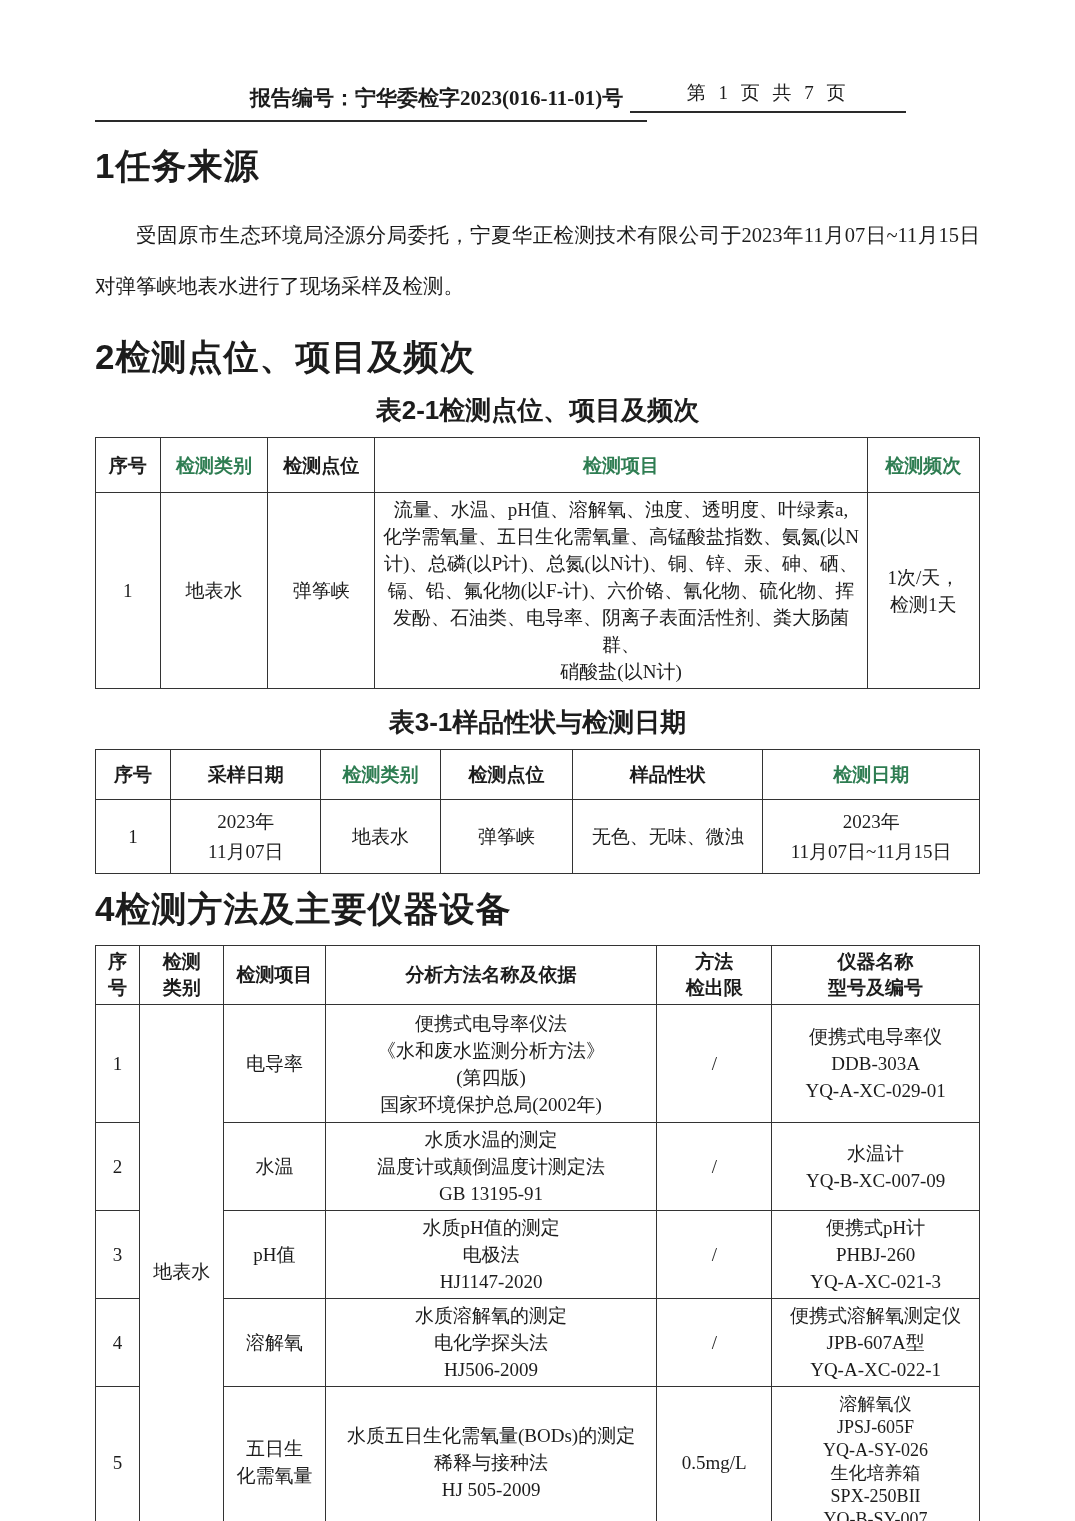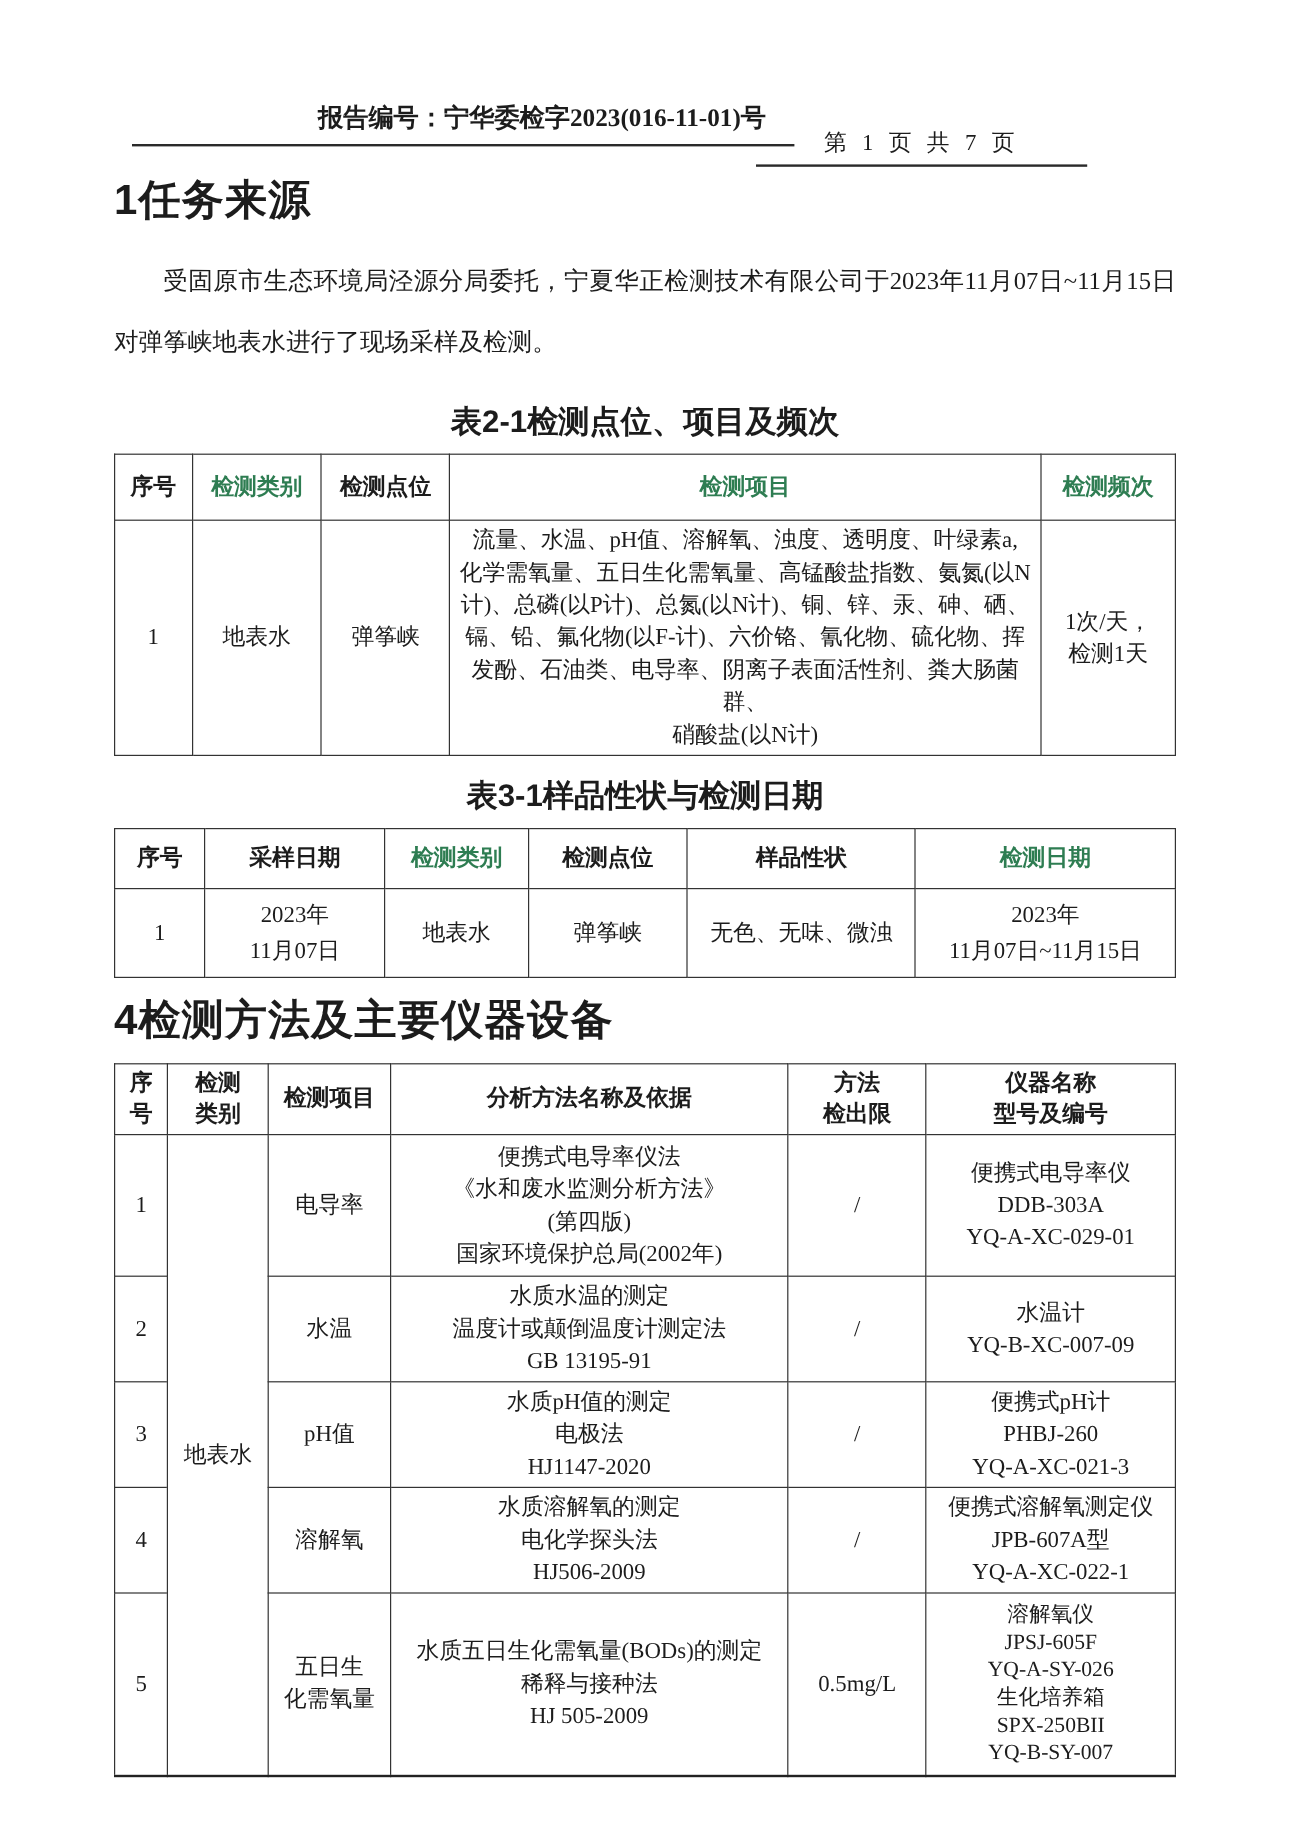--- a/index.html
+++ b/index.html
@@ -11,31 +11,31 @@
     margin: 0 auto;
     background: #ffffff;
     overflow: hidden;
     font-family: "Liberation Serif", "DejaVu Serif", serif;
     color: #1c1c1c;
     padding: 85px 95px 0 95px;
   }
   
   .hdr-left {
     position: absolute;
-    left: 110px; top: 84px;
+    left: 95px; top: 84px;
     width: 552px;
     border-bottom: 2px solid #2a2a2a;
     padding: 0 0 8px 155px;
     font-size: 21px;
     font-weight: 700;
     white-space: nowrap;
   }
   .hdr-right {
     position: absolute;
-    left: 630px; top: 106px;
+    left: 630px; top: 80px;
     width: 276px;
     border-bottom: 2px solid #2a2a2a;
     padding-bottom: 5px;
     text-align: center;
     font-size: 19px;
     letter-spacing: 4px;
     white-space: nowrap;
   }
   .hdr-spacer { height: 58px; }
   
@@ -103,20 +103,21 @@
 
 <div class="page">
 
   <div class="hdr-left">报告编号：宁华委检字2023(016-11-01)号</div>
   <div class="hdr-right">第 1 页 共 7 页</div>
   <div class="hdr-spacer"></div>
 
   <h1 class="sec-title">1任务来源</h1>
   <p class="para">受固原市生态环境局泾源分局委托，宁夏华正检测技术有限公司于2023年11月07日~11月15日对弹筝峡地表水进行了现场采样及检测。</p>
 
+  <h1 class="sec-title tight">2检测点位、项目及频次</h1>
   <div class="tbl-caption">表2-1检测点位、项目及频次</div>
   <table class="t2">
     <colgroup>
       <col style="width:7.3%">
         <col style="width:12.2%">
         <col style="width:12.1%">
         <col style="width:55.7%">
         <col style="width:12.7%">
     </colgroup>
     <thead>

